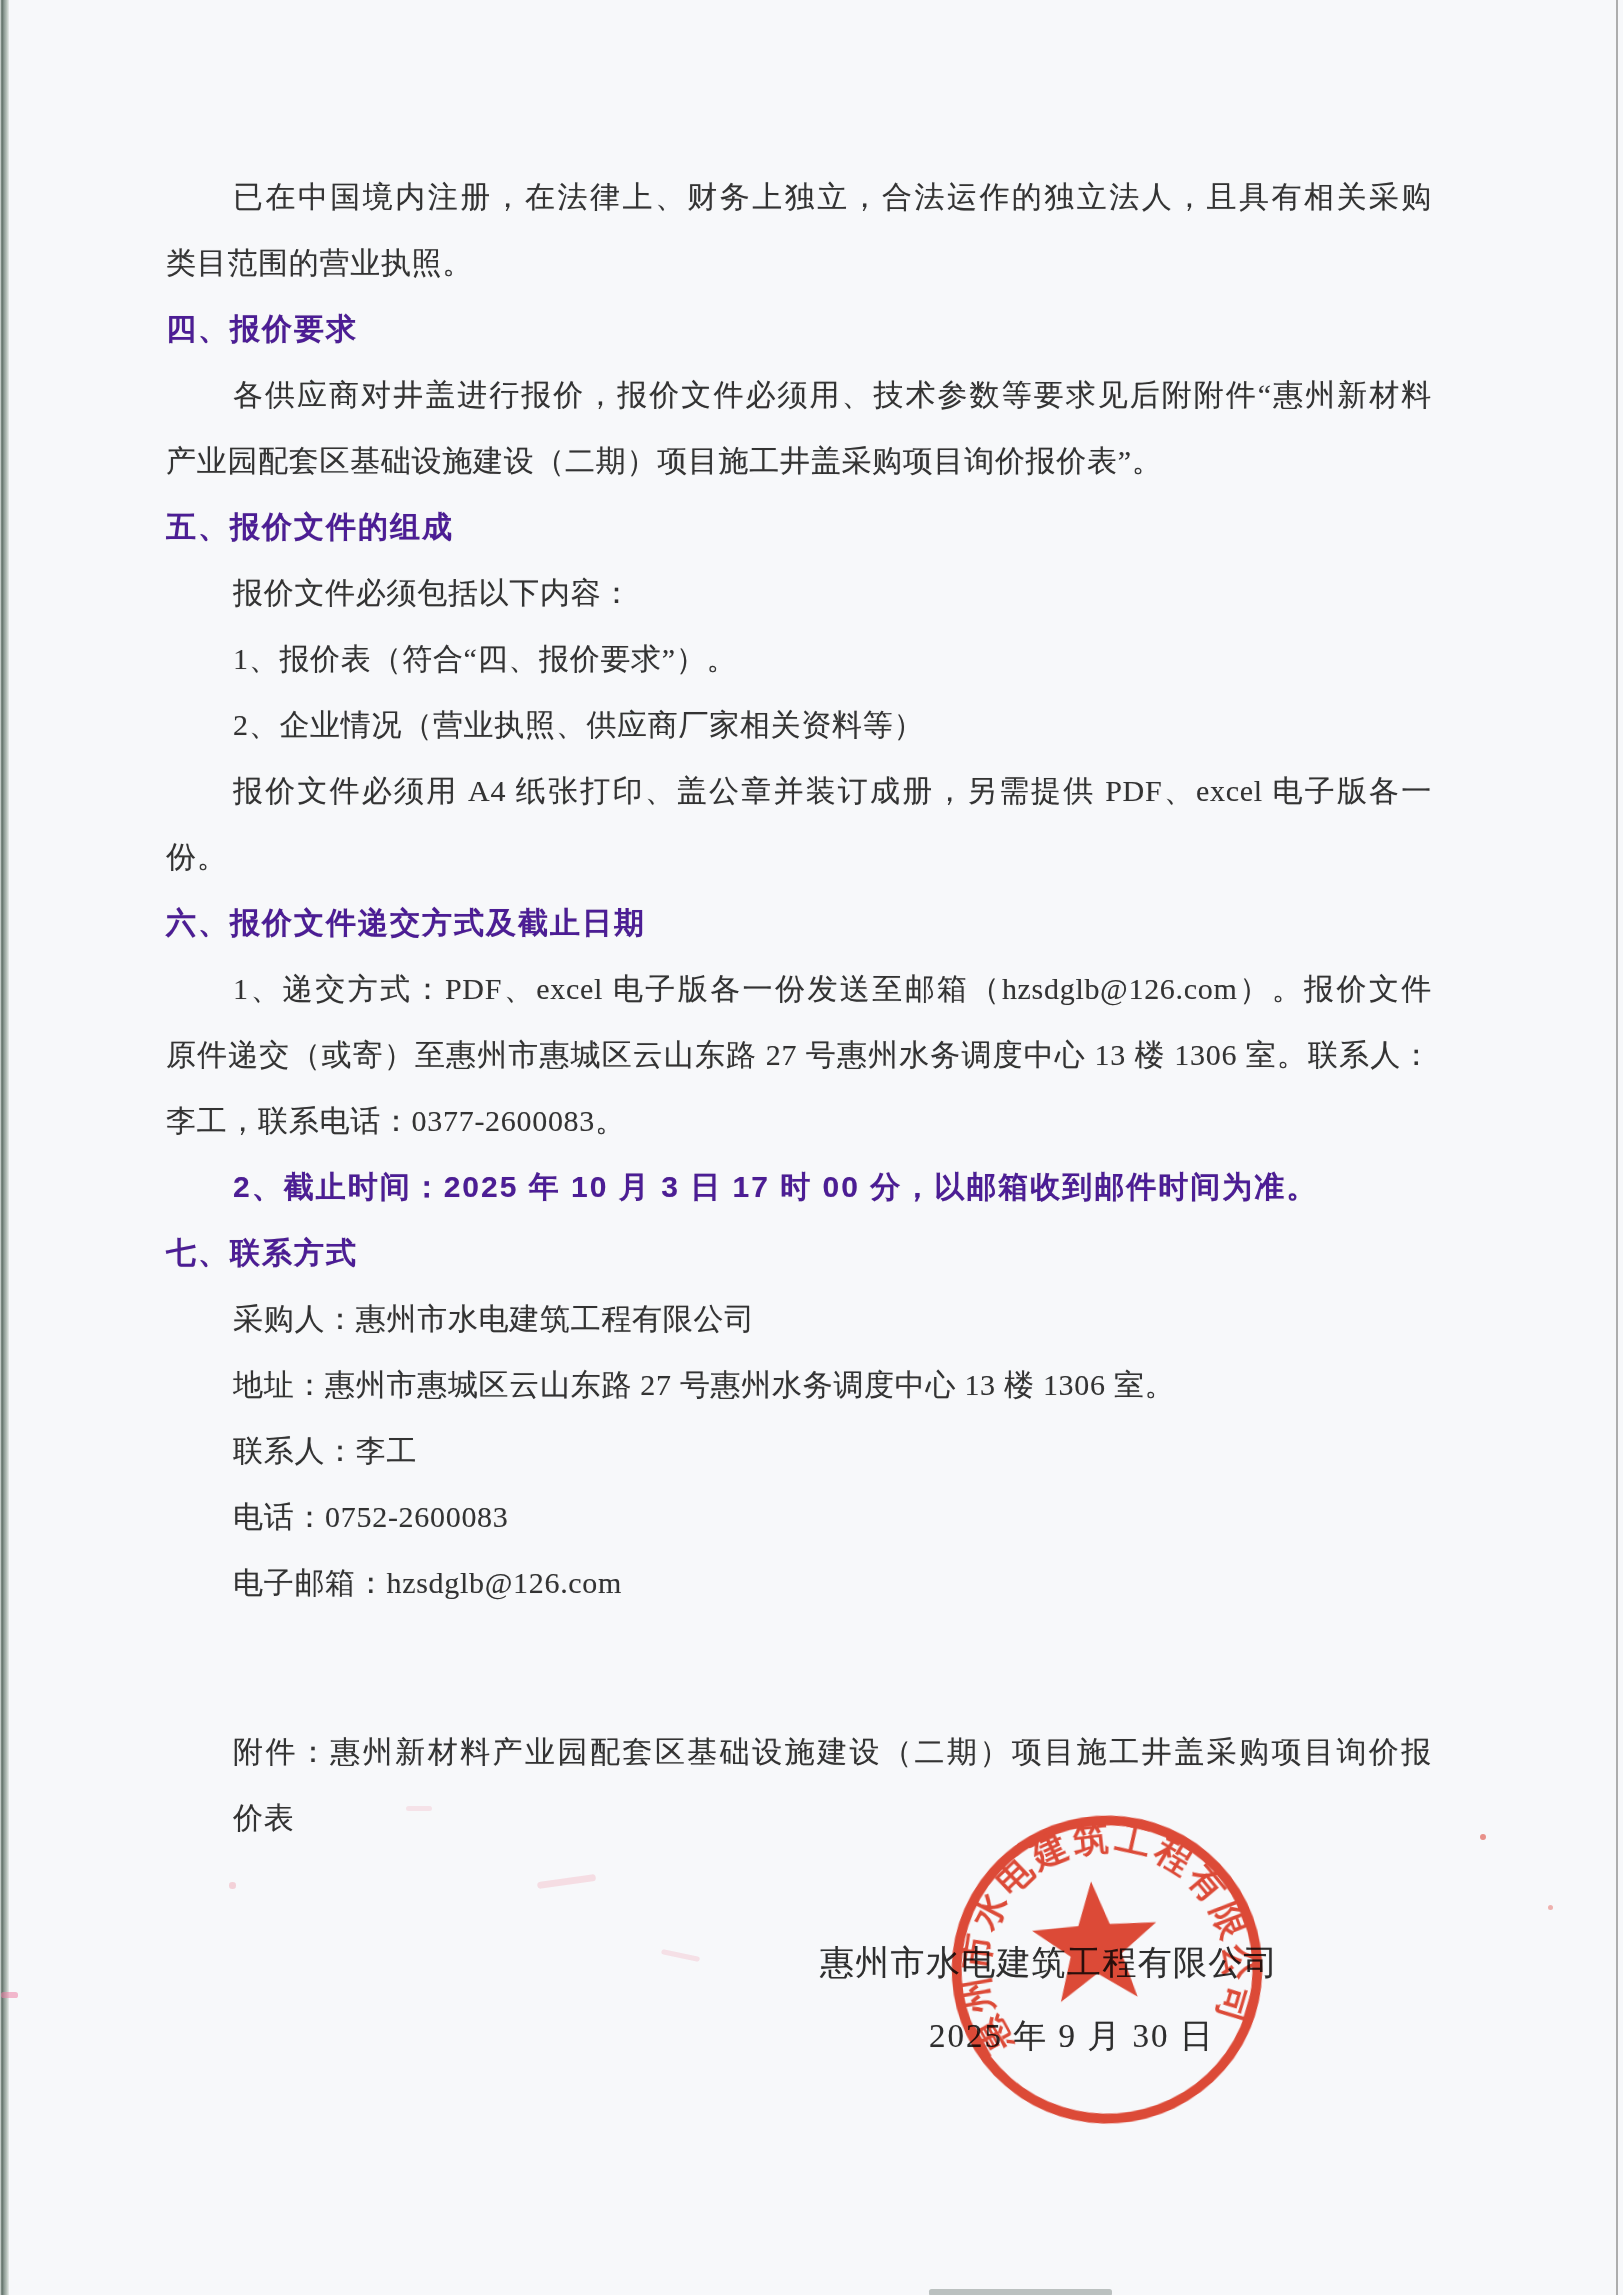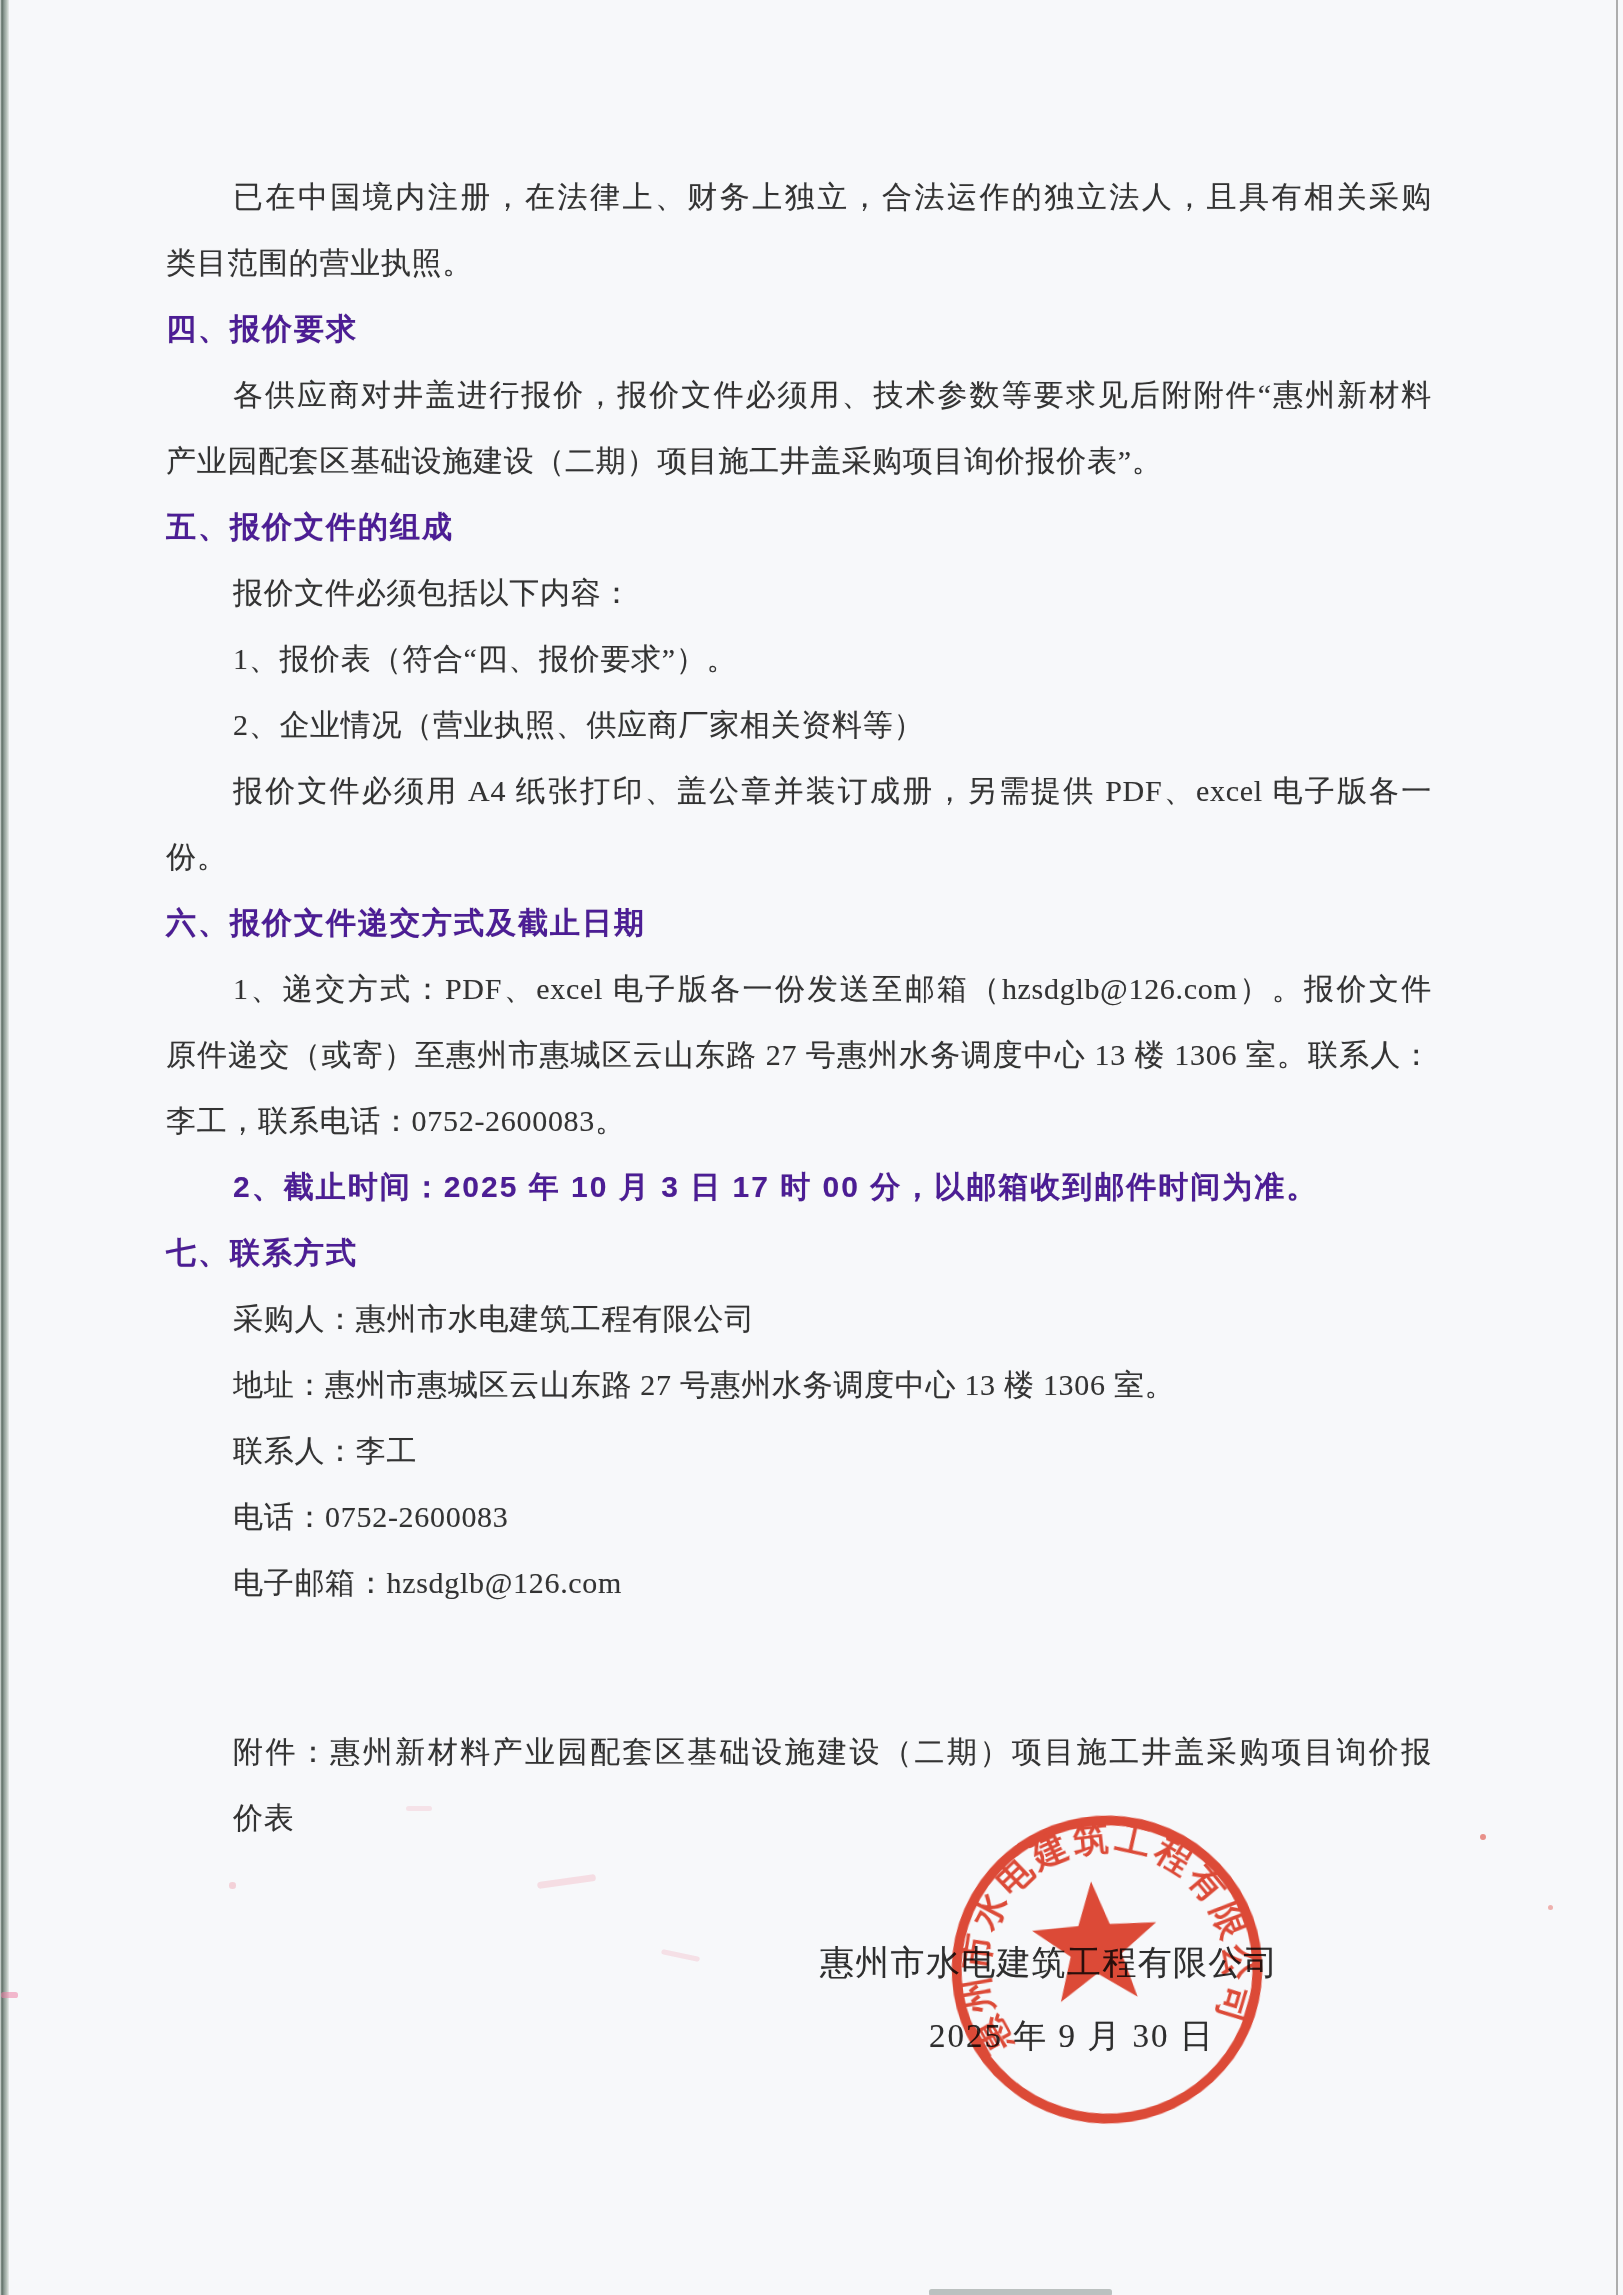--- a/index.html
+++ b/index.html
@@ -101,21 +101,21 @@
       <div class="line">产业园配套区基础设施建设（二期）项目施工井盖采购项目询价报价表”。</div>
       <div class="line heading">五、报价文件的组成</div>
       <div class="line indent">报价文件必须包括以下内容：</div>
       <div class="line indent">1、报价表（符合“四、报价要求”）。</div>
       <div class="line indent">2、企业情况（营业执照、供应商厂家相关资料等）</div>
       <div class="line indent fill">报价文件必须用 A4 纸张打印、盖公章并装订成册，另需提供 PDF、excel 电子版各一</div>
       <div class="line">份。</div>
       <div class="line heading">六、报价文件递交方式及截止日期</div>
       <div class="line indent fill">1、递交方式：PDF、excel 电子版各一份发送至邮箱（hzsdglb@126.com）。报价文件</div>
       <div class="line fill">原件递交（或寄）至惠州市惠城区云山东路 27 号惠州水务调度中心 13 楼 1306 室。联系人：</div>
-      <div class="line">李工，联系电话：0752-2600083。</div>
+      <div class="line">李工，联系电话：0377-2600083。</div>
       <div class="line heading indent">2、截止时间：2025 年 10 月 3 日 17 时 00 分，以邮箱收到邮件时间为准。</div>
       <div class="line heading">七、联系方式</div>
       <div class="line indent">采购人：惠州市水电建筑工程有限公司</div>
       <div class="line indent">地址：惠州市惠城区云山东路 27 号惠州水务调度中心 13 楼 1306 室。</div>
       <div class="line indent">联系人：李工</div>
       <div class="line indent">电话：0752-2600083</div>
       <div class="line indent">电子邮箱：hzsdglb@126.com</div>
       <div class="line indent fill gap">附件：惠州新材料产业园配套区基础设施建设（二期）项目施工井盖采购项目询价报</div>
       <div class="line indent">价表</div>
     </div>

